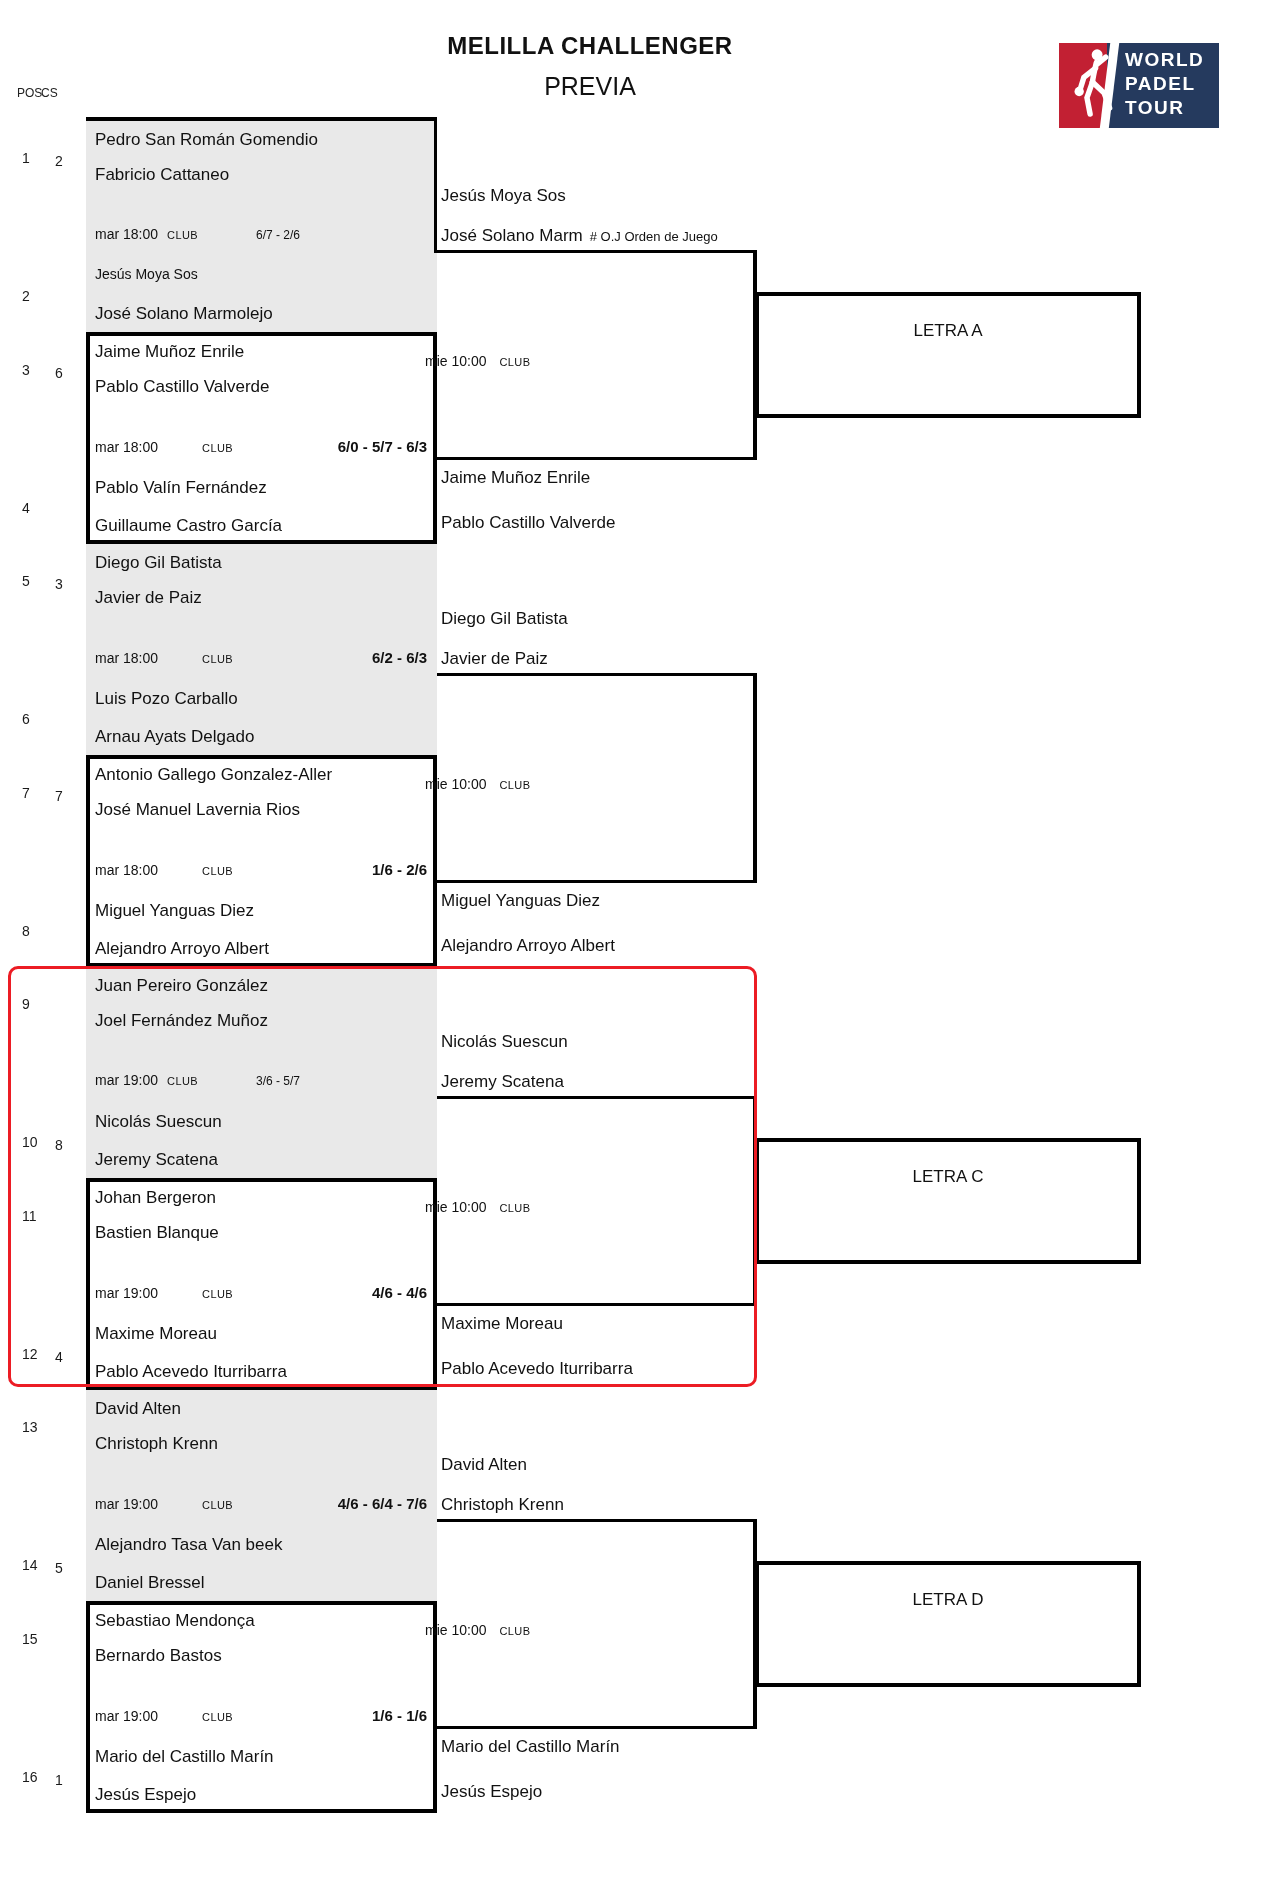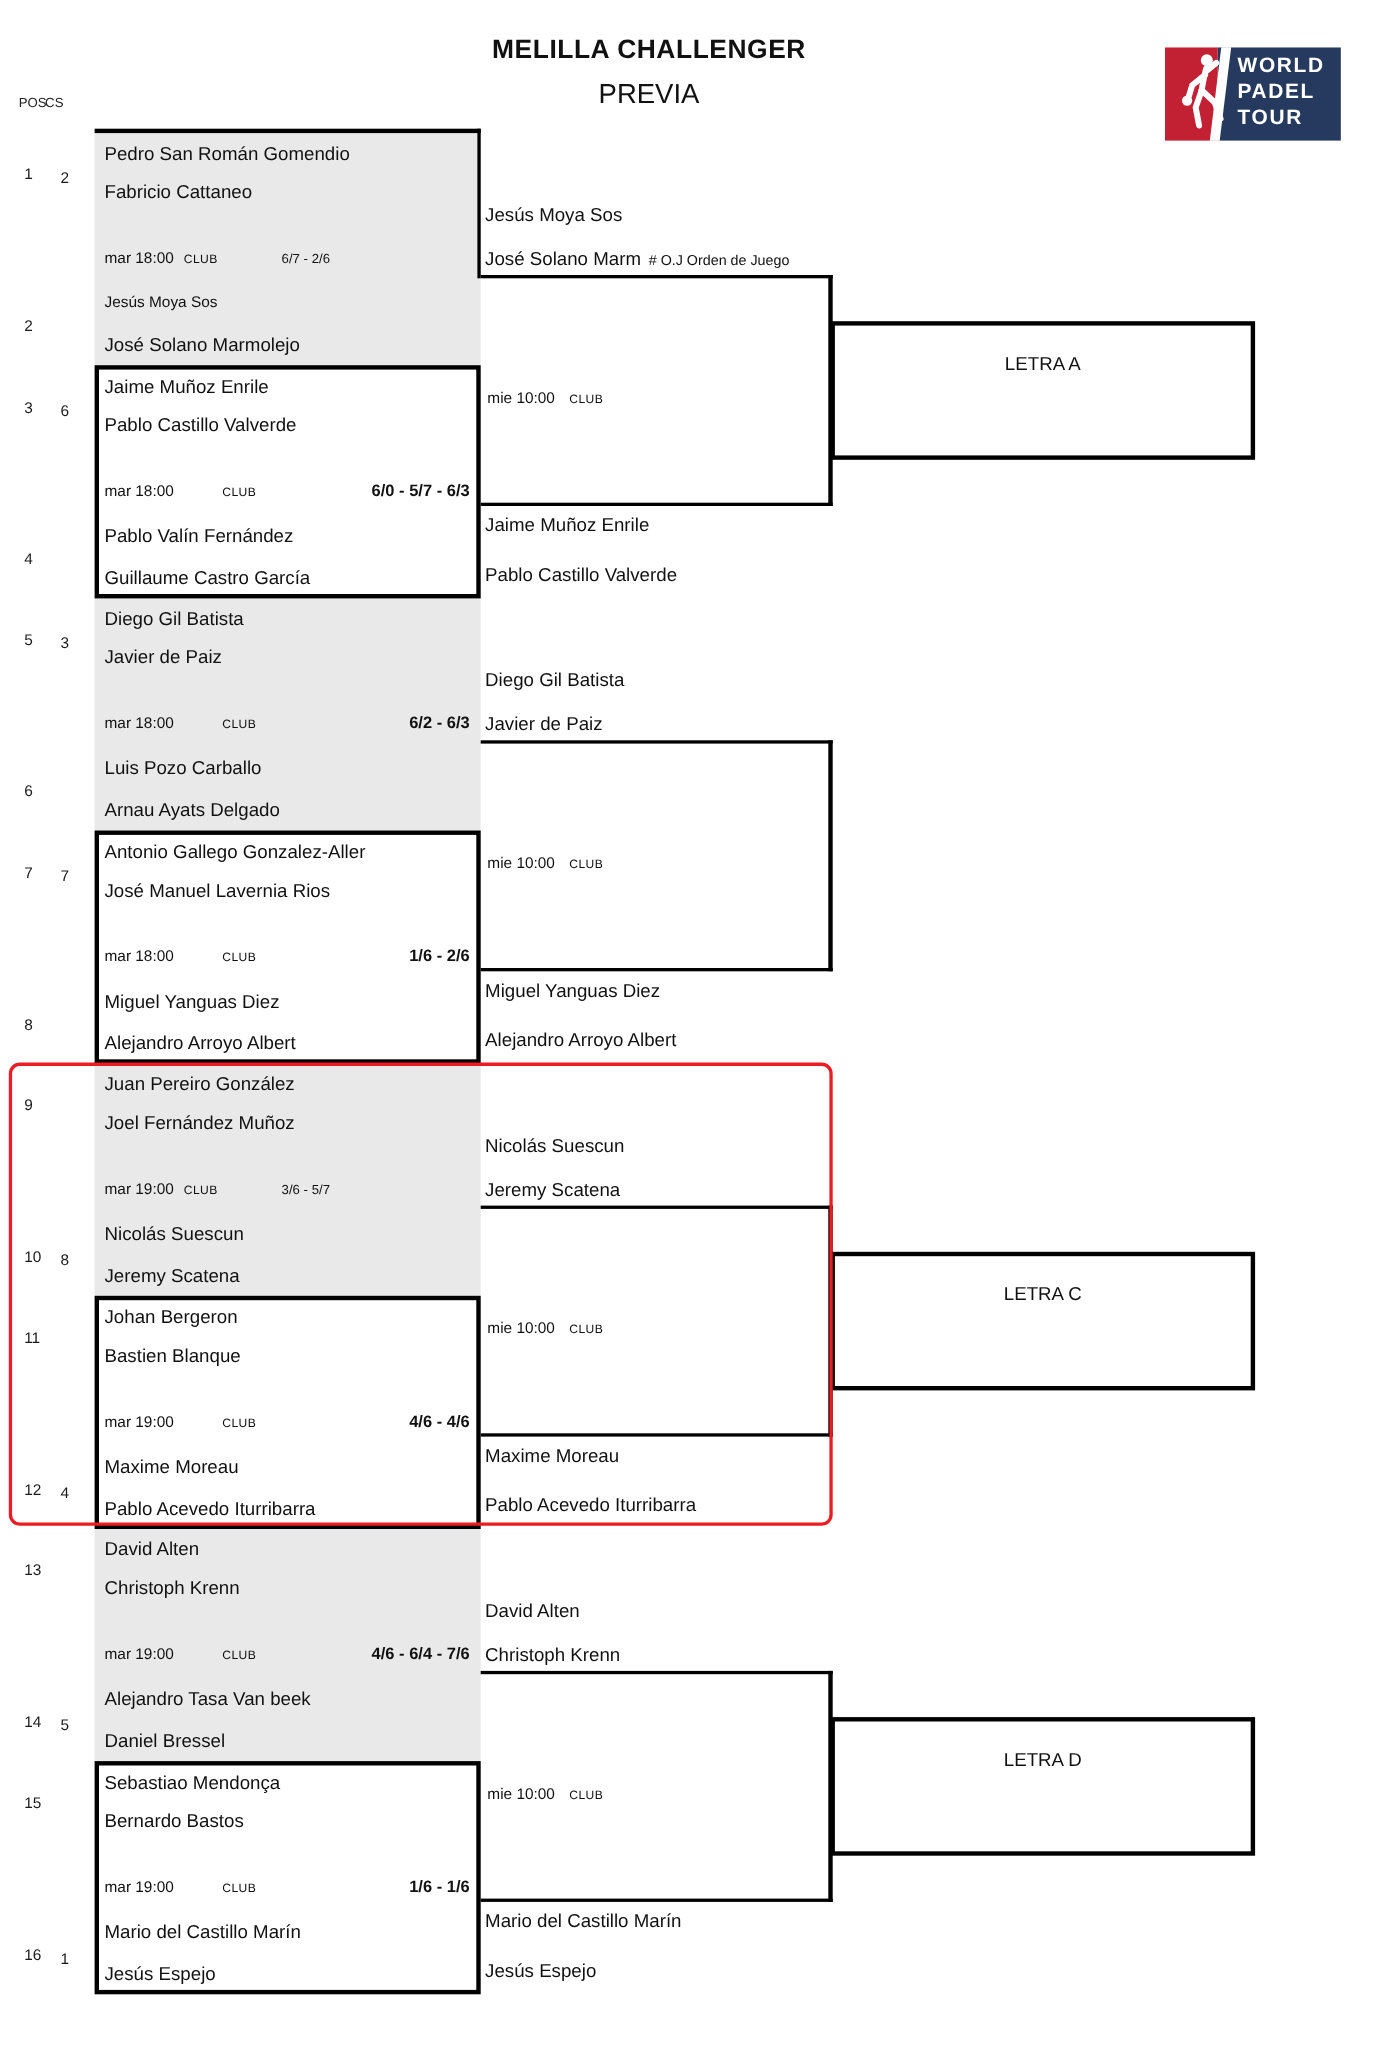--- a/index.html
+++ b/index.html
@@ -44,21 +44,21 @@
   
   .wbox{position:absolute;left:86px;width:351px;height:212px;border:4px solid #000;
         box-sizing:border-box;background:transparent;}
 
   
   .hline,.vline{position:absolute;background:#000;}
 
   
   .wname{position:absolute;left:441px;font-size:17px;white-space:nowrap;}
   .oj-note{font-size:13px;margin-left:7px;}
-  .mie{position:absolute;left:443px;font-size:14px;white-space:nowrap;}
+  .mie{position:absolute;left:425px;font-size:14px;white-space:nowrap;}
   .mie .mclub2{font-size:11px;letter-spacing:.4px;margin-left:13px;}
 
   
   .letra-box{position:absolute;left:755px;width:386px;height:126px;border:4px solid #000;
              box-sizing:border-box;text-align:center;}
   .letra-label{margin-top:25px;font-size:17px;}
 
   
   .redbox{position:absolute;left:8px;top:966px;width:749px;height:421px;
           border:3px solid #ec1c24;border-radius:10px;box-sizing:border-box;z-index:5;}

